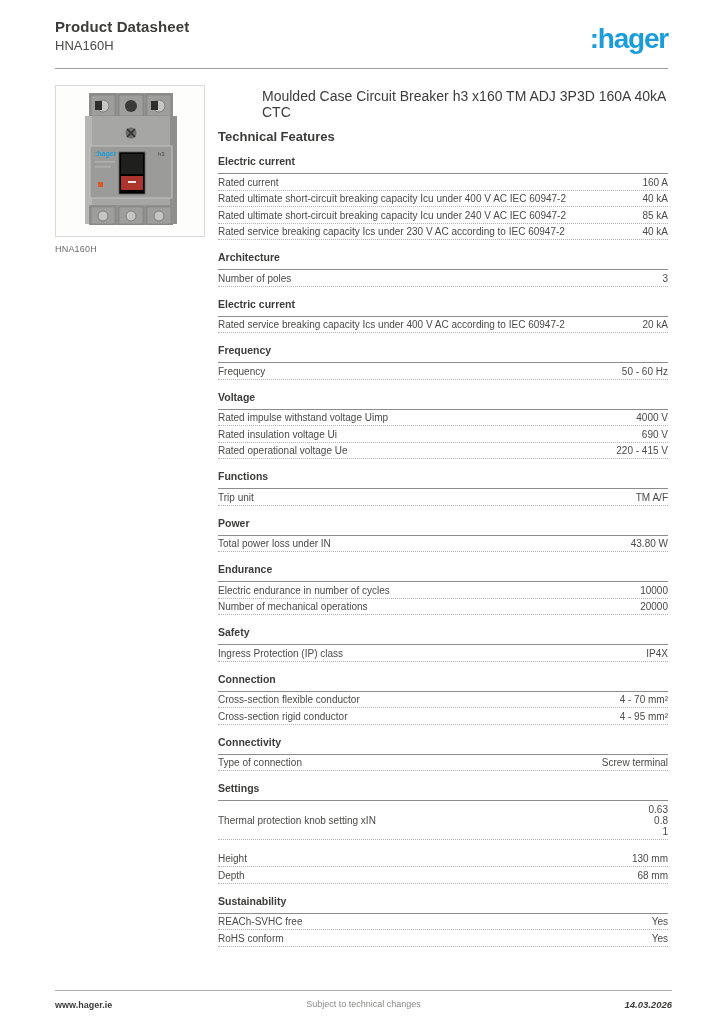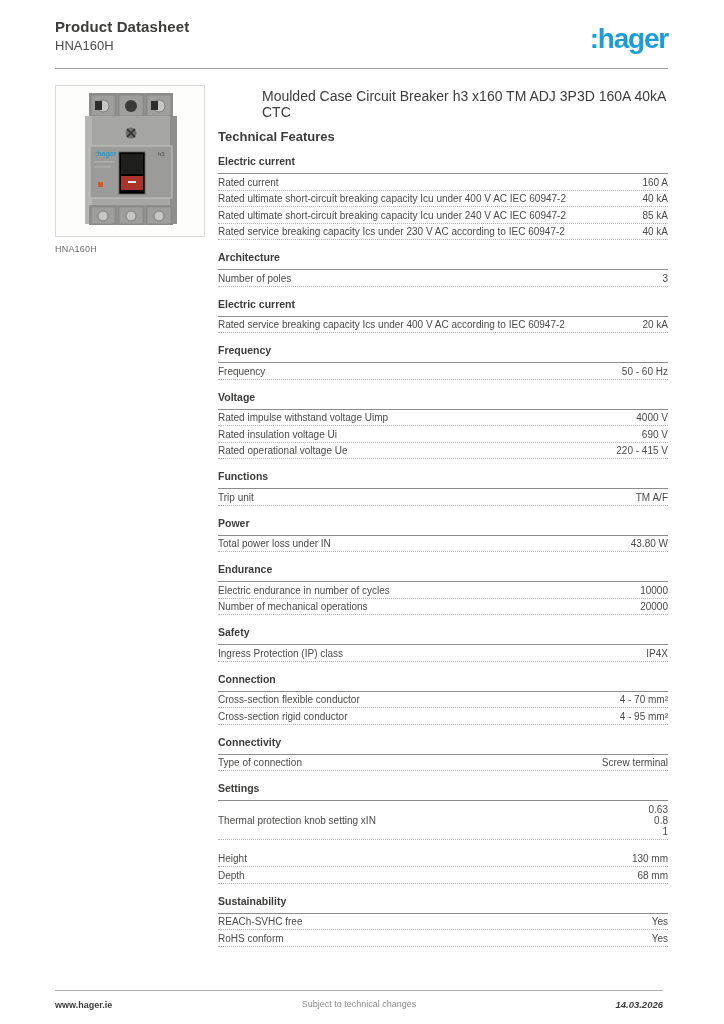--- a/index.html
+++ b/index.html
@@ -46,21 +46,21 @@
     display:flex; justify-content:space-between; align-items:center;
     font-size:10px; line-height:11px; color:#4a4a49;
     padding:2.5px 0 2px 0;
     border-bottom:1px dotted #b3b3b1;
     gap:16px;
   }
   .spec-label { text-align:left; padding-right:10px; }
   .spec-value { text-align:right; white-space:pre-line; flex-shrink:0; }
 
   
-  .ftr { position:absolute; left:55px; right:61px; bottom:14px; }
+  .ftr { position:absolute; left:55px; right:52px; bottom:14px; }
   .ftr-rule { border:none; border-top:1px solid #b0b0ae; }
   .ftr-row {
     display:flex; justify-content:space-between; align-items:baseline;
     margin-top:8px; font-size:9px;
   }
   .ftr-site { font-weight:bold; color:#3c3c3b; }
   .ftr-note { color:#8a8a89; position:absolute; left:50%; transform:translateX(-50%); }
   .ftr-date { font-weight:bold; color:#3c3c3b; font-size:9.5px;font-style:italic; }
 </style>
 </head>

